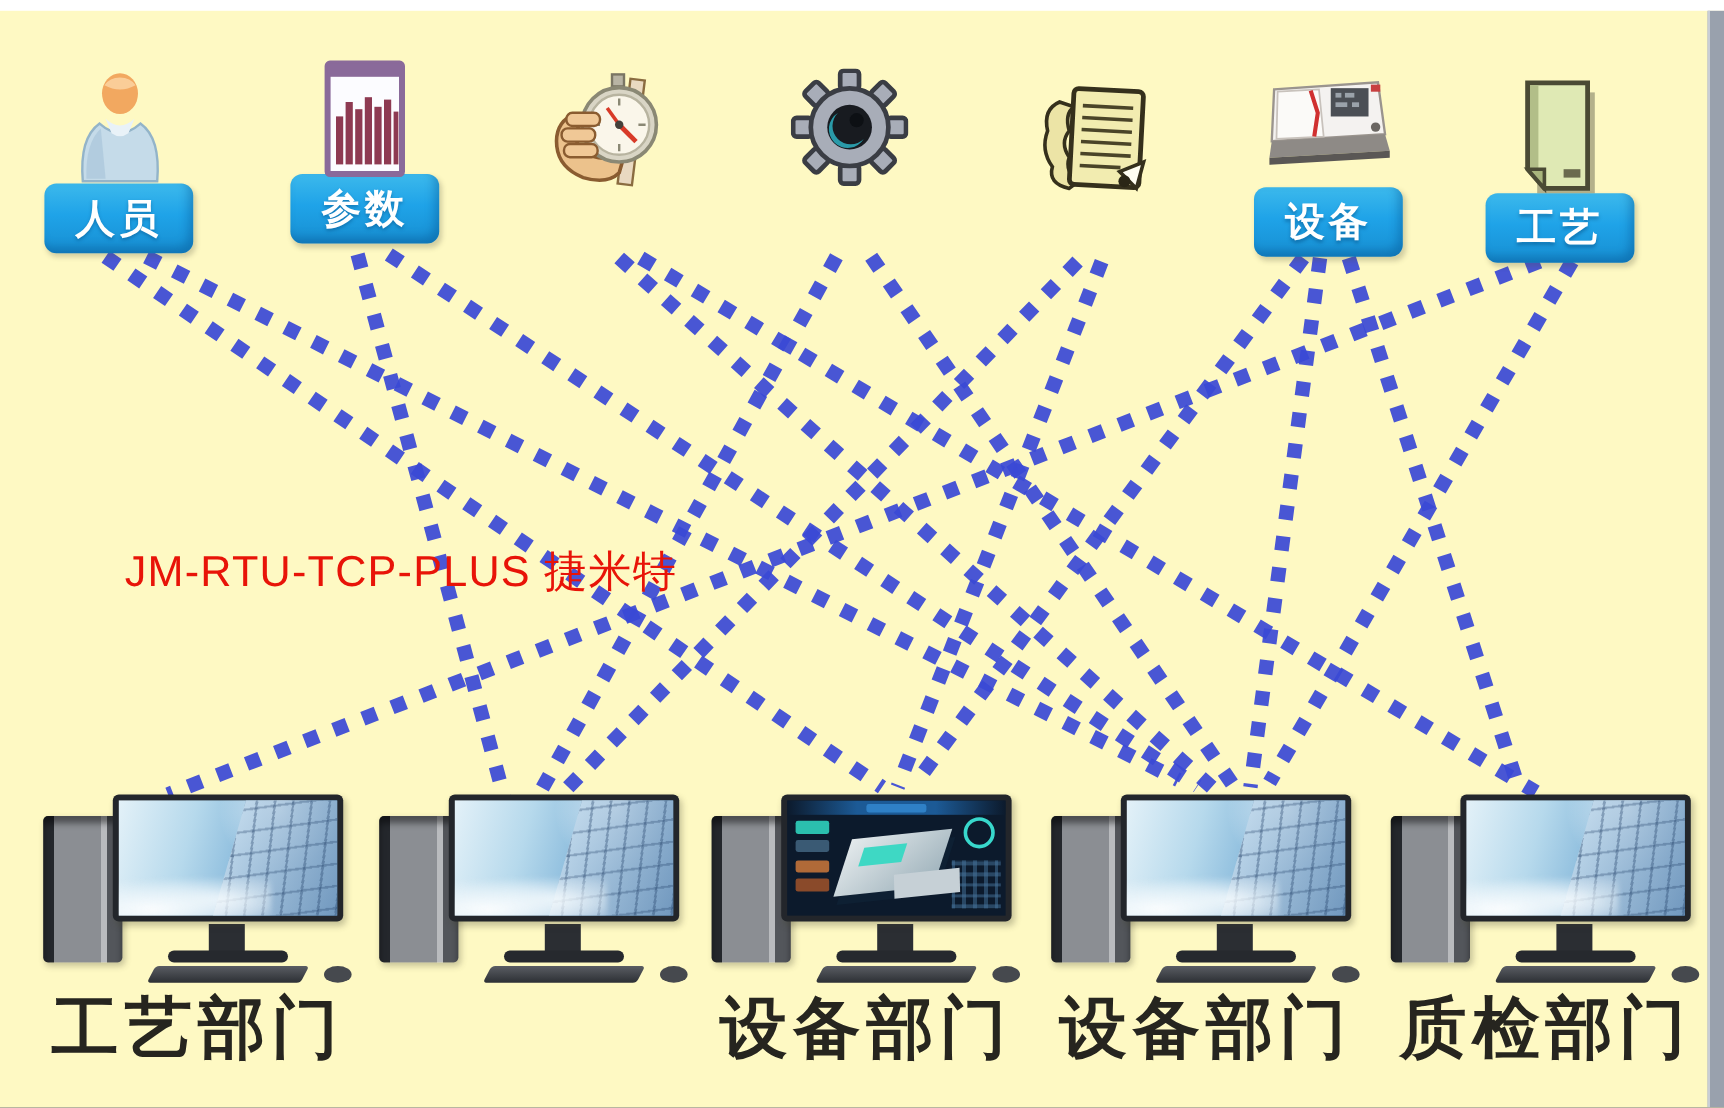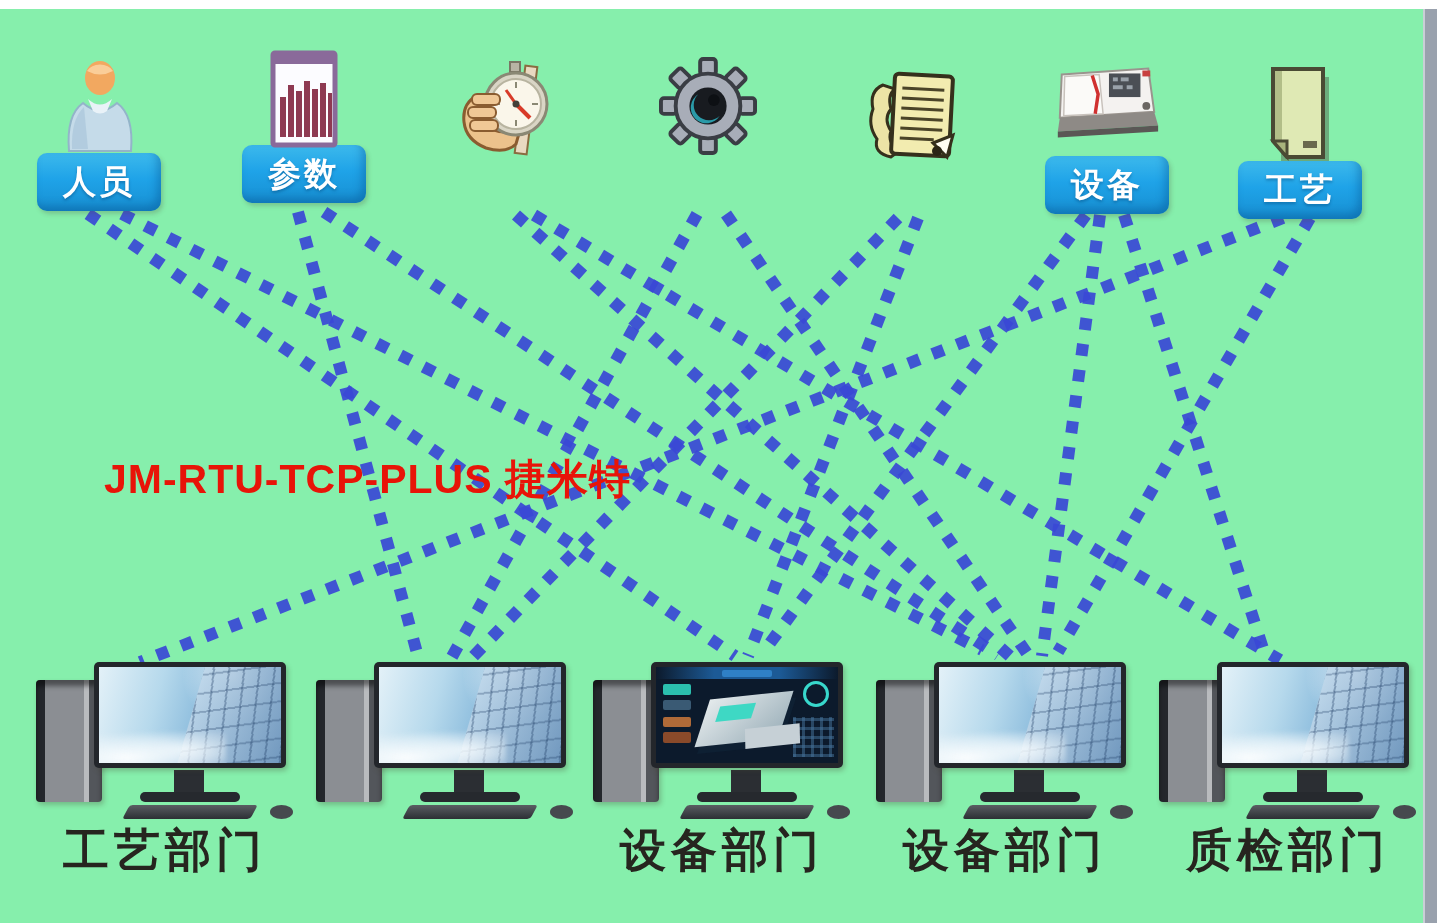--- a/index.html
+++ b/index.html
@@ -1,19 +1,19 @@
 <!DOCTYPE html>
 <html><head>
 <meta charset="utf-8">
 <style>
   html,body{margin:0;padding:0;background:#888;}
   *{box-sizing:border-box;}
   #canvas{
     position:relative;width:1437px;height:923px;overflow:hidden;
-    background:#86efac;
+    background:#fef9c3;
     font-family:"Liberation Sans","DejaVu Sans",sans-serif;
   }
   #top-strip{position:absolute;left:0;top:0;width:100%;height:9px;background:#ffffff;z-index:4;}
   #right-strip{position:absolute;right:0;top:9px;width:14px;bottom:0;background:#99a1ad;border-left:2px solid #c9ced6;z-index:4;}
 
   #links{position:absolute;left:0;top:0;z-index:1;}
 
   
   .top-node{position:absolute;width:124px;height:160px;z-index:2;}
   .node-icon{position:absolute;top:0;left:50%;transform:translateX(-50%);z-index:2;}
@@ -23,21 +23,21 @@
     border-radius:10px;
     box-shadow:inset -4px -5px 8px rgba(0,70,130,.35), 2px 3px 4px rgba(80,80,60,.25);
     color:#ffffff;font-size:33px;font-weight:bold;letter-spacing:3px;
     display:flex;align-items:center;justify-content:center;
     text-shadow:0 2px 3px rgba(0,60,110,.4);
   }
 
   
   #watermark{
     position:absolute;left:104px;top:452px;z-index:3;
-    font-size:41px;font-weight:700;color:#e81408;letter-spacing:1px;
+    font-size:36px;font-weight:400;color:#e81408;letter-spacing:1px;
     white-space:nowrap;
   }
 
   
   .computer{position:absolute;width:262px;height:240px;z-index:2;}
   .tower{
     position:absolute;left:2px;top:38px;width:66px;height:122px;border-radius:4px;
     background:linear-gradient(90deg,#24272c 0 9px,#8b8e93 9px 48px,#b9bbbe 48px 53px,#53565b 53px);
     box-shadow:inset 0 6px 5px rgba(0,0,0,.45), 2px 3px 5px rgba(70,70,50,.3);
   }
@@ -78,21 +78,21 @@
   .dash-machine::before{content:"";position:absolute;right:-26%;bottom:-16%;width:66%;height:44%;
     background:#c6d0d6;transform:skewX(20deg);}
 
   .stand-neck{position:absolute;left:140px;top:128px;width:30px;height:24px;background:#2b2e33;}
   .stand-base{position:absolute;left:106px;top:150px;width:100px;height:10px;border-radius:5px;background:#26292e;}
   .keyboard{position:absolute;left:92px;top:163px;width:128px;height:14px;border-radius:3px;
     background:linear-gradient(180deg,#5a5d63,#2c2f34);transform:skewX(-28deg);}
   .mouse{position:absolute;left:236px;top:163px;width:23px;height:14px;border-radius:50%;background:#46494e;}
   .dept-label{
     position:absolute;left:-20px;top:178px;width:302px;text-align:center;
-    font-size:46px;font-weight:bold;color:#26251f;letter-spacing:5px;white-space:nowrap;
+    font-size:56px;font-weight:bold;color:#26251f;letter-spacing:5px;white-space:nowrap;
   }
 </style>
 </head>
 <body>
 
 <div id="canvas">
   <div id="top-strip"></div>
   <div id="right-strip"></div>
 
   <svg id="links" width="1437" height="923">

